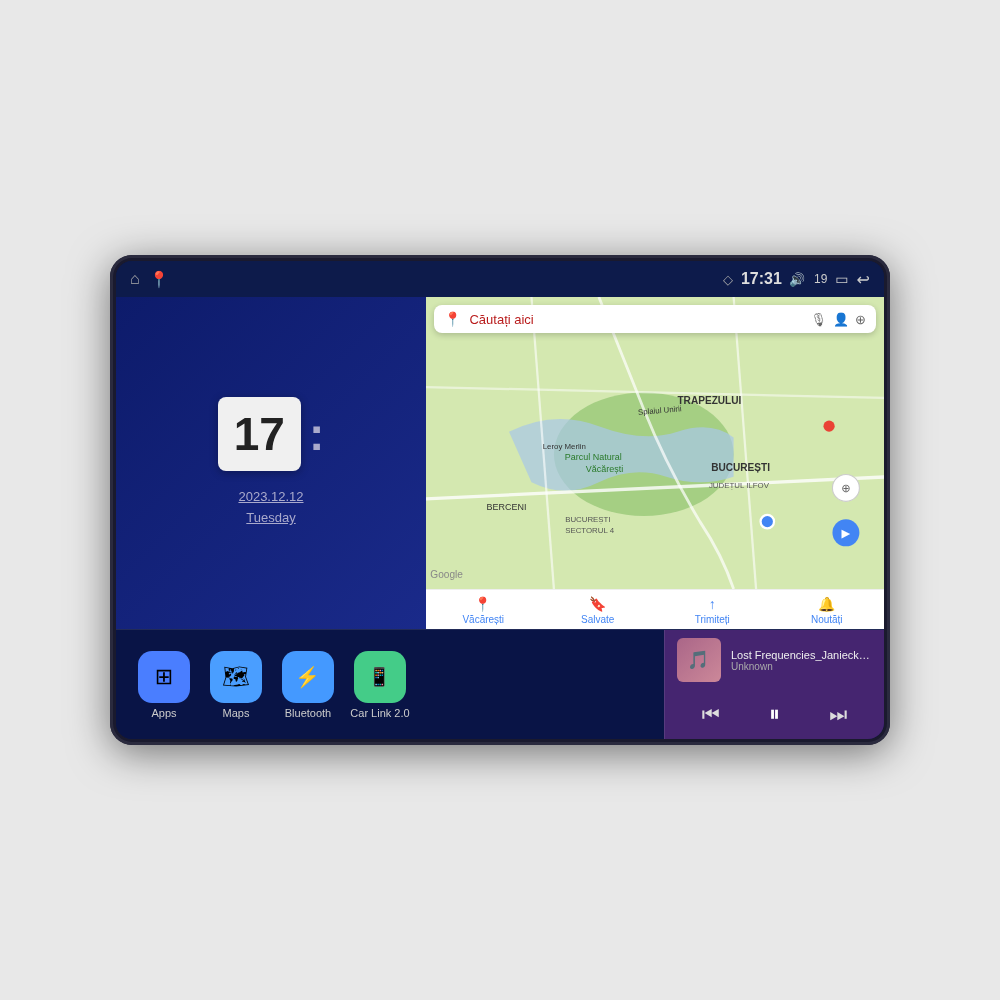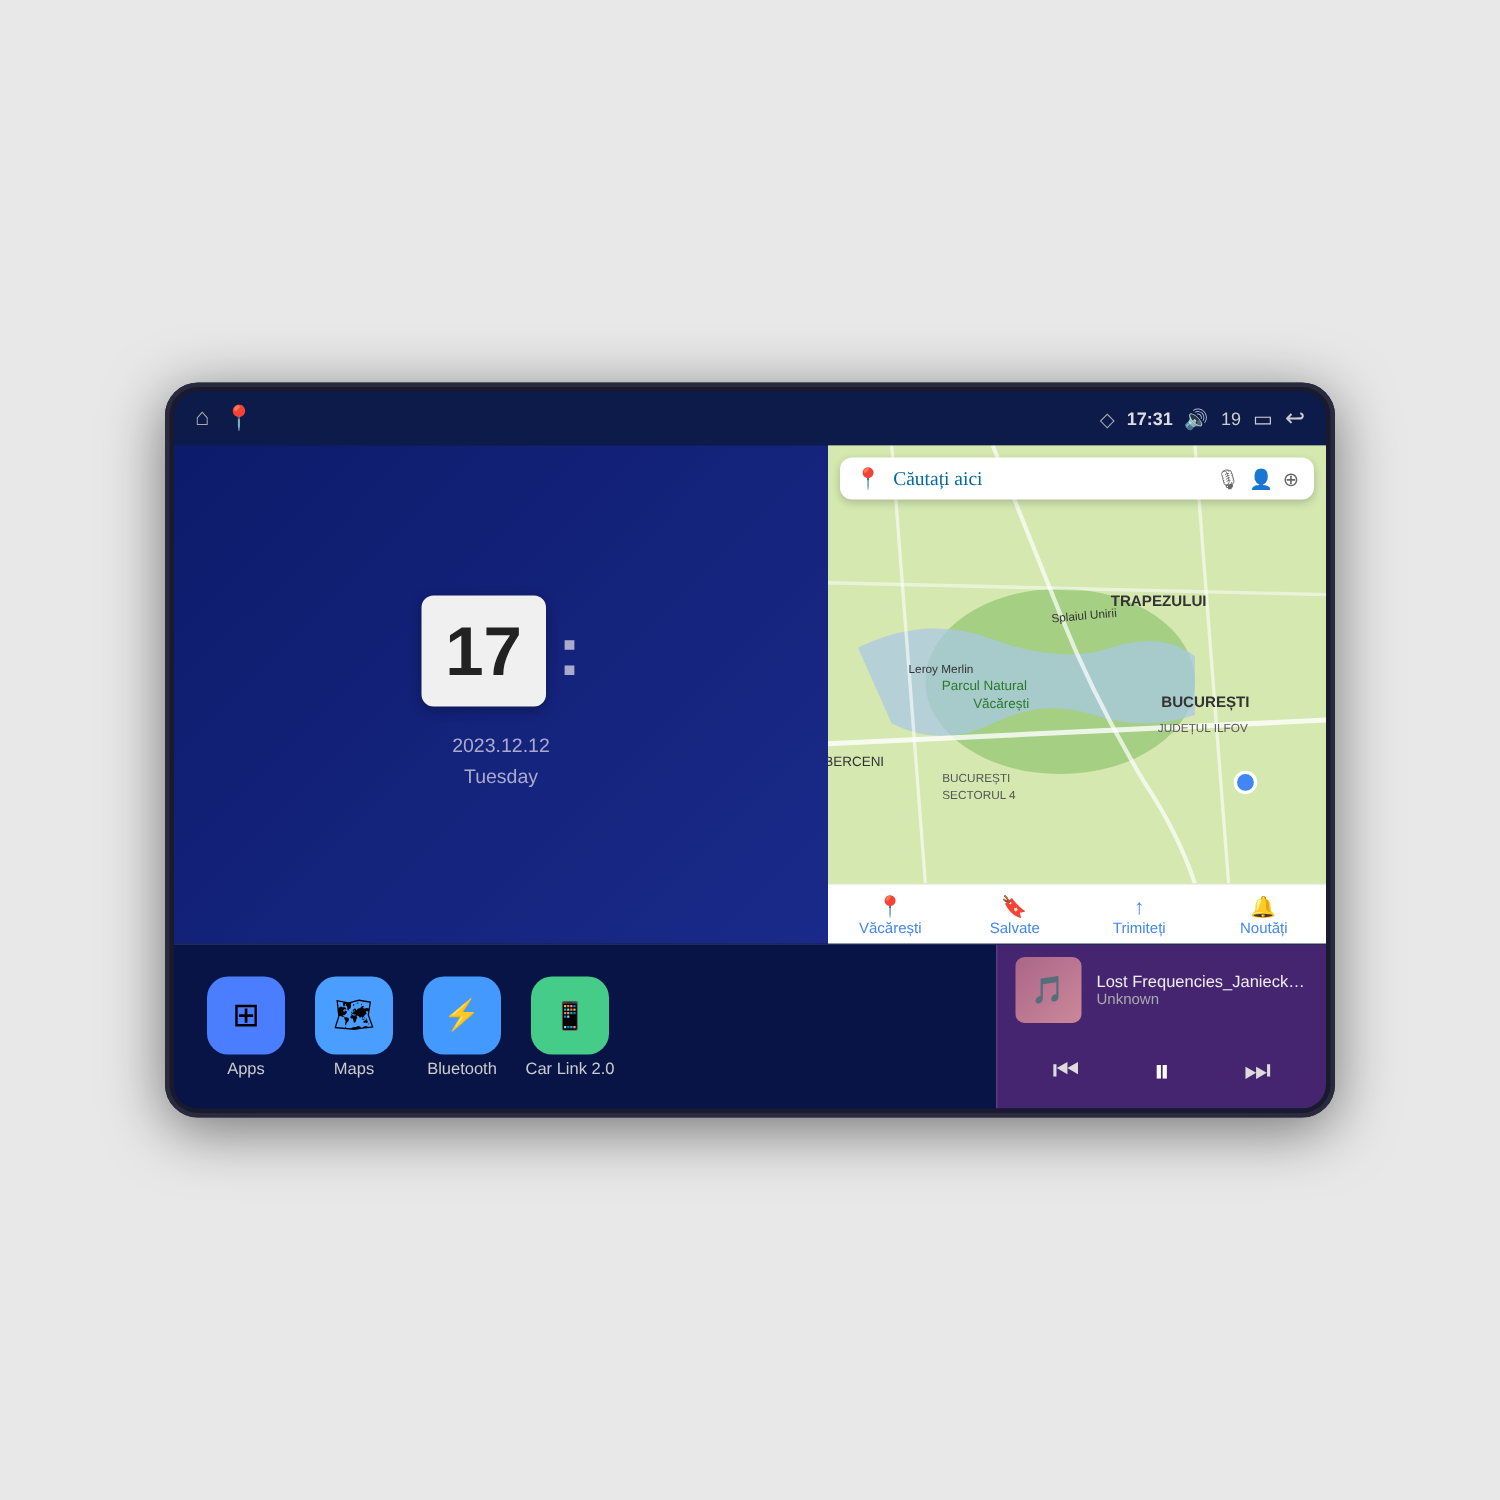--- a/index.html
+++ b/index.html
@@ -42,39 +42,39 @@
       display: flex; gap: 10px; align-items: center;
     }
     .status-right {
       display: flex; gap: 8px; align-items: center;
       font-size: 12px; color: #ccc;
     }
     .nav-icon {
       font-size: 16px; color: #aaa; cursor: pointer;
     }
     .status-time {
-      font-size: 12px; color: #ddd; font-weight: bold;
+      font-size: 16px; color: #ddd; font-weight: bold;
     }
 
     
     .main-content {
       flex: 1;
       display: flex;
       flex-direction: column;
     }
 
     
     .top-section {
       display: flex;
       flex: 1;
     }
 
     
     .clock-widget {
-      width: 436px;
+      width: 310px;
       background: linear-gradient(135deg, #0d1b6b 0%, #1a2a8a 100%);
       display: flex;
       flex-direction: column;
       align-items: center;
       justify-content: center;
       padding: 16px;
       flex-shrink: 0;
     }
 
     .clock-display {
@@ -102,20 +102,21 @@
       color: #aac;
       display: flex;
       align-items: center;
     }
 
     .clock-date {
       color: #aac;
       font-size: 13px;
       text-align: center;
       line-height: 1.6;
+      text-decoration: underline;
     }
 
     
     .map-widget {
       flex: 1;
       background: #c8d8a0;
       position: relative;
       overflow: hidden;
       display: flex;
       flex-direction: column;
@@ -130,21 +131,21 @@
       border-radius: 8px;
       padding: 6px 10px;
       display: flex;
       align-items: center;
       gap: 8px;
       z-index: 10;
       box-shadow: 0 2px 6px rgba(0,0,0,0.2);
     }
 
     .map-pin-icon { color: #4285f4; font-size: 14px; }
-    .map-search-text { font-size: 13px; color: #0369a1; flex: 1; font-family: Liberation Serif, serif; }
+    .map-search-text { font-size: 13px; color: #b91c1c; flex: 1; }
     .map-icons { display: flex; gap: 6px; }
 
     .map-body {
       flex: 1;
       position: relative;
       background: #d4e8b0;
       text-align: center;
     }
 
     

